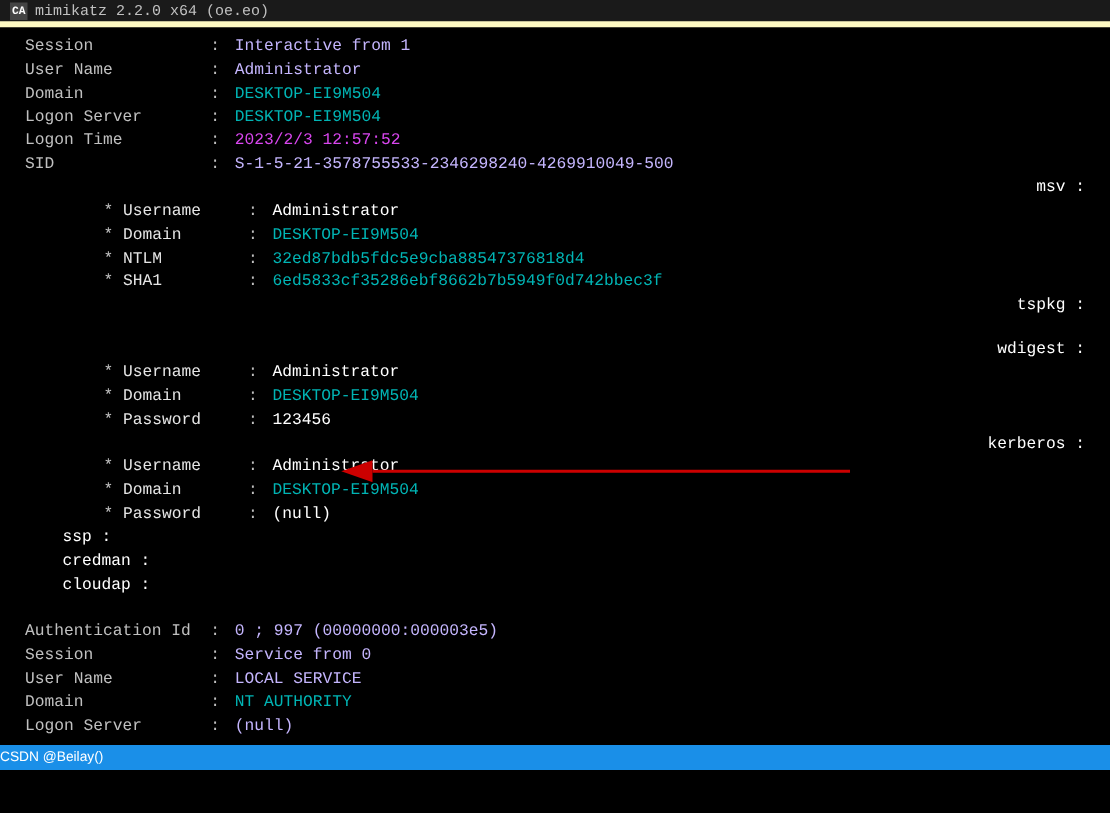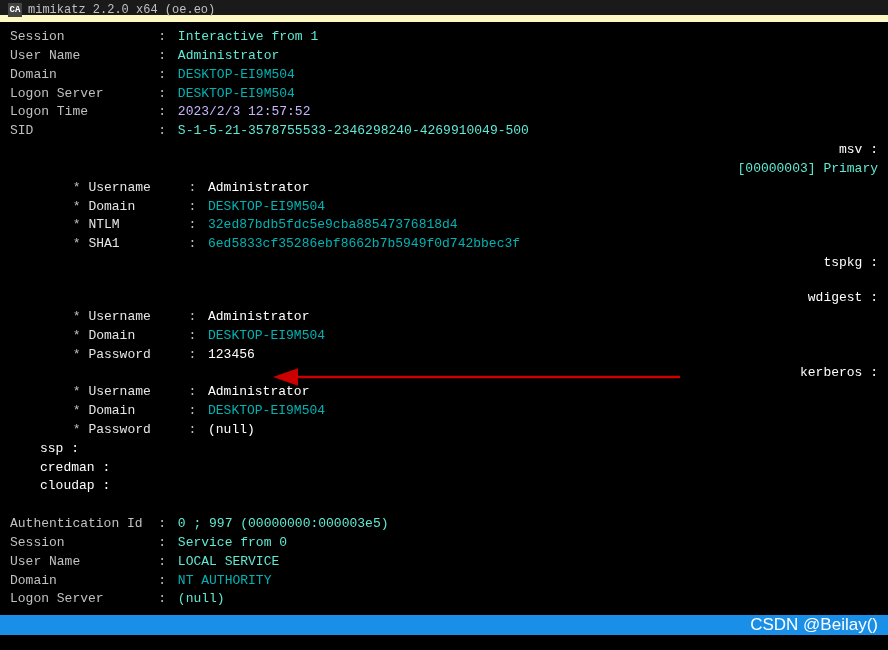--- a/index.html
+++ b/index.html
@@ -10,76 +10,75 @@
       font-family: 'Courier New', Courier, monospace;
       font-size: 13px;
       overflow: hidden;
     }
     #title-bar {
       background: #1a1a1a;
       color: #c0c0c0;
       padding: 3px 8px;
       font-size: 12px;
       display: flex;
-      align-items: flex-start;
+      align-items: center;
       height: 22px;
-      border-bottom: 7px solid #fef9c3;
+      border-bottom: 5px solid #fef9c3;
     }
     #title-icon {
       width: 14px;
       height: 14px;
       background: #444;
       margin-right: 6px;
       display: inline-flex;
       align-items: center;
       justify-content: center;
       font-size: 9px;
       color: #fff;
       font-weight: bold;
     }
     #terminal {
       background: #000;
       color: #c0c0c0;
-      padding: 6px 10px;
+      padding: 6px 20px;
       height: calc(100% - 22px - 20px);
       overflow: hidden;
       line-height: 1.45;
     }
     .line {
       white-space: pre;
       display: flex;
       align-items: flex-start;
     }
     .label-col {
       color: #c0c0c0;
       min-width: 140px;
     }
     .colon {
       color: #c0c0c0;
       margin-right: 4px;
     }
-    .value-white { color: #5eead4; }
+    .value-white { color: #c4b5fd; }
     .value-cyan { color: #00b4b4; }
-    .value-yellow { color: #c4b5fd; font-family: Liberation Mono, monospace; }
+    .value-yellow { color: #d946ef; font-family: Liberation Mono, monospace; }
     .indent1 { padding-left: 30px; justify-content: flex-end; }
     .indent2 { padding-left: 40px; }
     .star { color: #c0c0c0; }
     .star-label { color: #e5e5e5; min-width: 100px; }
     .star-value { color: #ffffff; }
     .section-label { color: #ffffff; }
     .hash-value { color: #00b4b4; }
     #bottom-bar {
       background: #1a8fe8;
       height: 20px;
       display: flex;
       align-items: center;
-      justify-content: flex-end;
       padding-right: 10px;
       color: #ffffff;
-      font-size: 17px;
+      font-size: 11px;
       font-family: Arial, sans-serif;
     }
     .arrow-overlay {
       position: absolute;
       top: 0;
       left: 0;
       width: 888px;
       height: 628px;
       pointer-events: none;
     }
@@ -122,23 +121,20 @@
   </div>
   <div class="line">
     <span class="label-col">SID                </span>
     <span class="colon">: </span>
     <span class="value-white">S-1-5-21-3578755533-2346298240-4269910049-500</span>
   </div>
 
   <div class="line indent1">
     <span class="section-label">msv :</span>
   </div>
-  <div class="line indent1" style="padding-left:55px;">
-    <span class="value-white">[00000003] Primary</span>
-  </div>
   <div class="line indent2" style="padding-left:55px;">
     <span class="star"> * </span>
     <span class="star-label">Username </span>
     <span class="colon">: </span>
     <span class="star-value">Administrator</span>
   </div>
   <div class="line" style="padding-left:55px;">
     <span class="star"> * </span>
     <span class="star-label">Domain   </span>
     <span class="colon">: </span>

